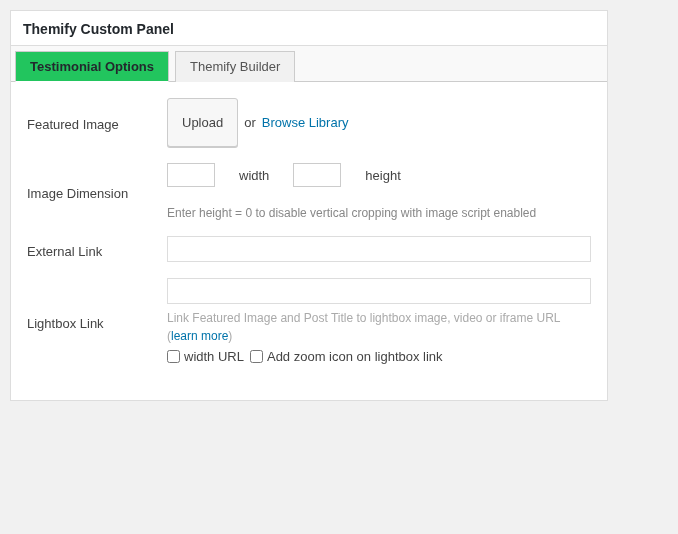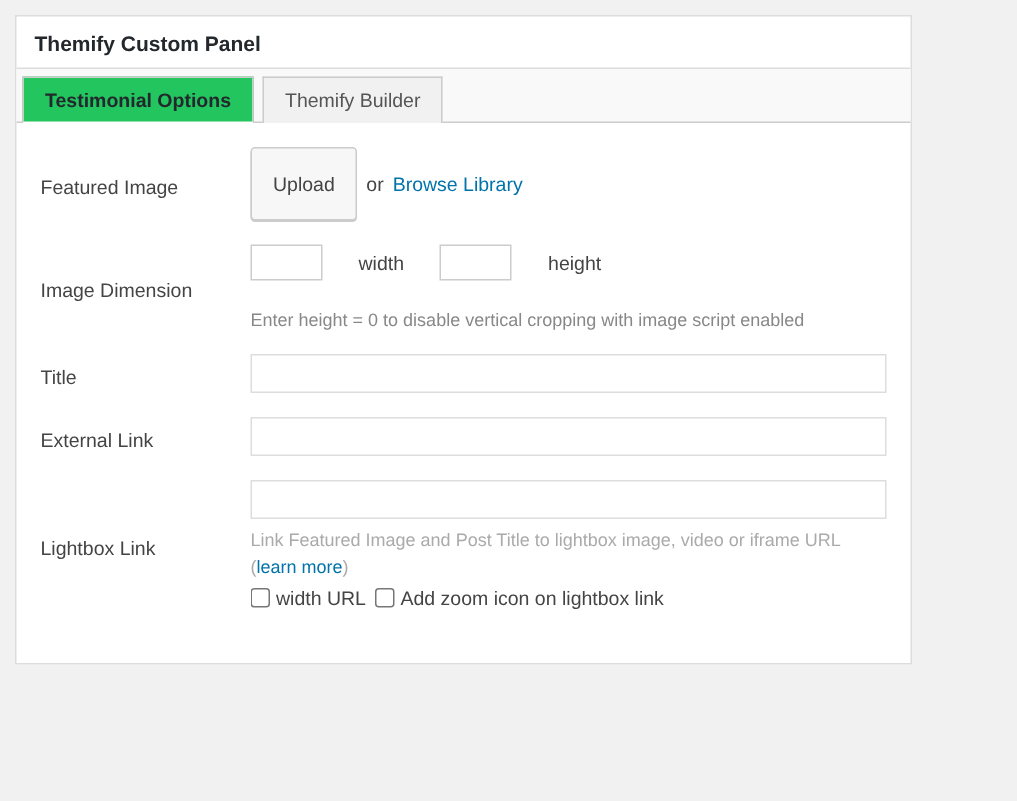--- a/index.html
+++ b/index.html
@@ -186,26 +186,20 @@
           <input type="text" class="dim-input" style="">
           <span class="dim-label">width</span>
           <input type="text" class="dim-input" style="">
           <span class="dim-label">height</span>
         </div>
         <div class="hint-text">Enter height = 0 to disable vertical cropping with image script enabled</div>
       </div>
     </div>
 
 
-    <div class="field-row">
-      <div class="field-label">Title</div>
-      <div class="field-control">
-        <input type="text" class="text-input" style="">
-      </div>
-    </div>
 
     <div class="field-row">
       <div class="field-label">External Link</div>
       <div class="field-control">
         <input type="text" class="text-input" style="">
       </div>
     </div>
 
     <div class="field-row">
       <div class="field-label">Lightbox Link</div>

